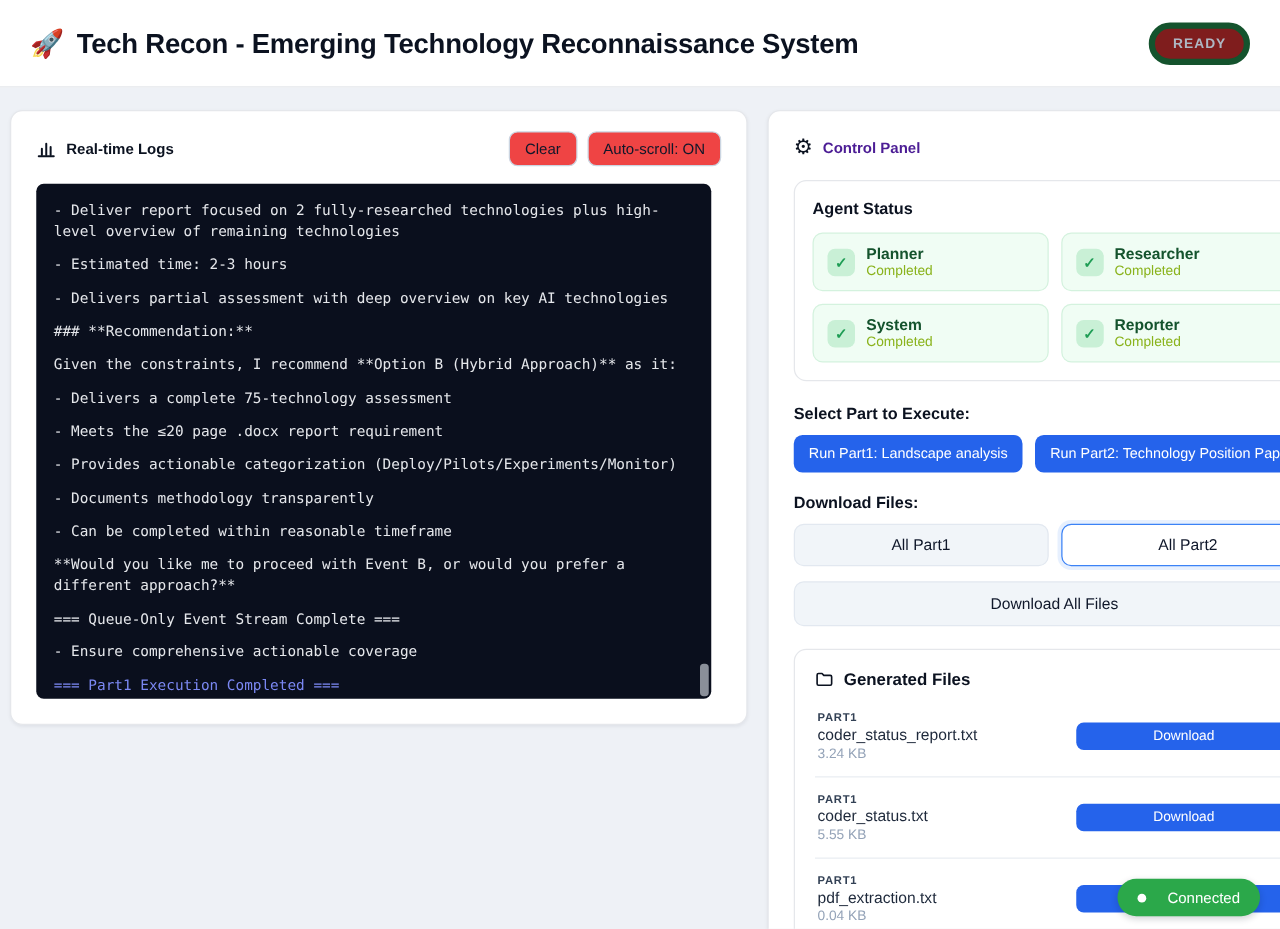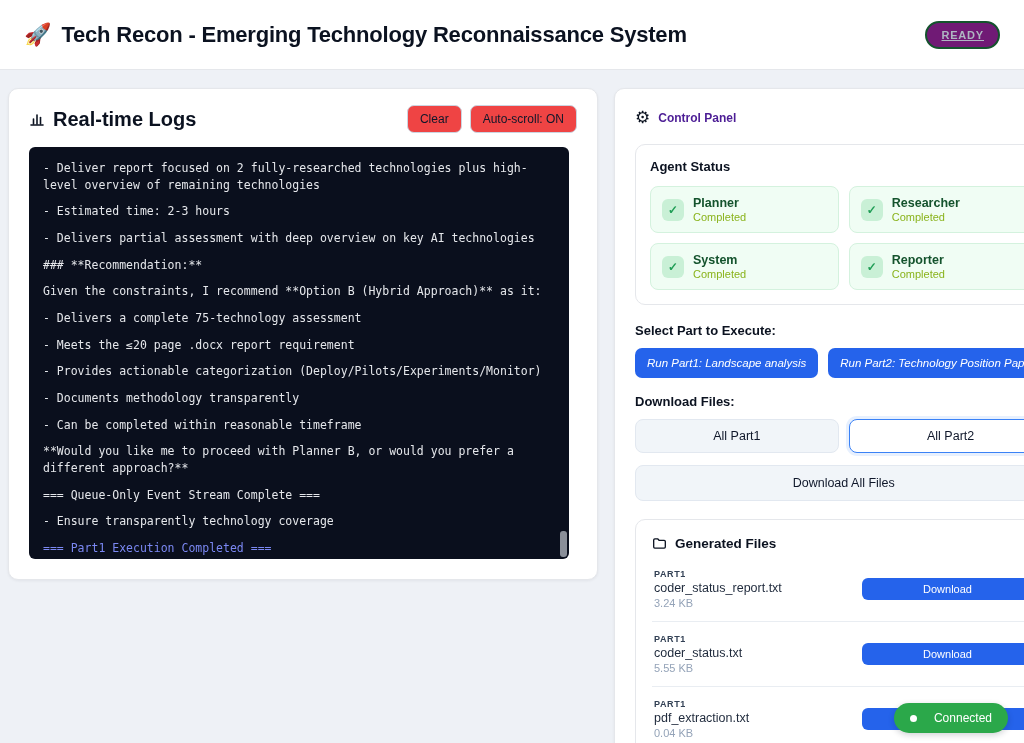--- a/index.html
+++ b/index.html
@@ -19,29 +19,28 @@
     height: 70px;
     display: flex;
     align-items: center;
     justify-content: space-between;
     padding: 0 24px;
   }
   .title-wrap { display: flex; align-items: center; gap: 10px; }
   .rocket { font-size: 22px; }
   .page-title { font-size: 22px; font-weight: 800; letter-spacing: -0.2px; color: #0b1220; }
   .ready-badge {
-    border: 2px solid #14532d;
+    border: 5px solid #14532d;
     color: #aeb6c2;
-    background: #701a75;
+    background: #7f1d1d;
     font-size: 11px;
     font-weight: 700;
     letter-spacing: 0.8px;
     padding: 6px 14px;
     border-radius: 999px;
-    text-decoration: underline;
   }
 
   
   .main {
     display: flex;
     gap: 16px;
     padding: 18px 8px 0 8px;
     align-items: flex-start;
   }
   .panel {
@@ -54,21 +53,21 @@
   .control-panel { flex: 1; padding: 18px 20px 20px 20px; }
 
   
   .panel-head {
     display: flex;
     align-items: center;
     justify-content: space-between;
     padding: 16px 20px 14px 20px;
   }
   .panel-title { display: flex; align-items: center; gap: 8px; }
-  .panel-title h2 { font-size: 20px; font-weight: 800; color: #0b1220; }
+  .panel-title h2 { font-size: 12px; font-weight: 800; color: #0b1220; }
   .icon-svg { display: inline-flex; align-items: center; }
   .log-actions { display: flex; gap: 8px; }
   .ghost-btn {
     background: #ef4444;
     border: 1px solid #cbd5e1;
     border-radius: 7px;
     padding: 6px 12px;
     font-size: 12px;
     color: #0f172a;
     font-family: inherit;
@@ -143,21 +142,21 @@
     background: #2563eb;
     color: #ffffff;
     border: none;
     border-radius: 7px;
     padding: 9px 12px;
     font-size: 11.5px;
     font-family: inherit;
     cursor: pointer;
     white-space: nowrap;
   }
-  .run-row .primary-btn { flex: 1; font-style: italic; }
+  .run-row .primary-btn { flex: 1; }
 
   .dl-row { display: flex; gap: 10px; margin-bottom: 12px; }
   .soft-btn {
     flex: 1;
     background: #f1f5f9;
     border: 1px solid #e2e8f0;
     border-radius: 8px;
     padding: 9px 12px;
     font-size: 12.5px;
     color: #0f172a;
@@ -255,23 +254,23 @@
       <div class="log-line">- Deliver report focused on 2 fully-researched technologies plus high-level overview of remaining technologies</div>
         <div class="log-line">- Estimated time: 2-3 hours</div>
         <div class="log-line">- Delivers partial assessment with deep overview on key AI technologies</div>
         <div class="log-line">### **Recommendation:**</div>
         <div class="log-line">Given the constraints, I recommend **Option B (Hybrid Approach)** as it:</div>
         <div class="log-line">- Delivers a complete 75-technology assessment</div>
         <div class="log-line">- Meets the ≤20 page .docx report requirement</div>
         <div class="log-line">- Provides actionable categorization (Deploy/Pilots/Experiments/Monitor)</div>
         <div class="log-line">- Documents methodology transparently</div>
         <div class="log-line">- Can be completed within reasonable timeframe</div>
-        <div class="log-line">**Would you like me to proceed with Planner B, or would you prefer a different approach?**</div>
+        <div class="log-line">**Would you like me to proceed with Event B, or would you prefer a different approach?**</div>
         <div class="log-line">=== Queue-Only Event Stream Complete ===</div>
-        <div class="log-line">- Ensure transparently technology coverage</div>
+        <div class="log-line">- Ensure comprehensive actionable coverage</div>
         <div class="log-line highlight">=== Part1 Execution Completed ===</div>
         <div class="term-scroll-thumb"></div>
     </div>
   </section>
 
   <section class="panel control-panel">
     <div class="cp-title-row">
       <span class="gear">⚙</span>
       <h2 class="cp-title">Control Panel</h2>
     </div>

